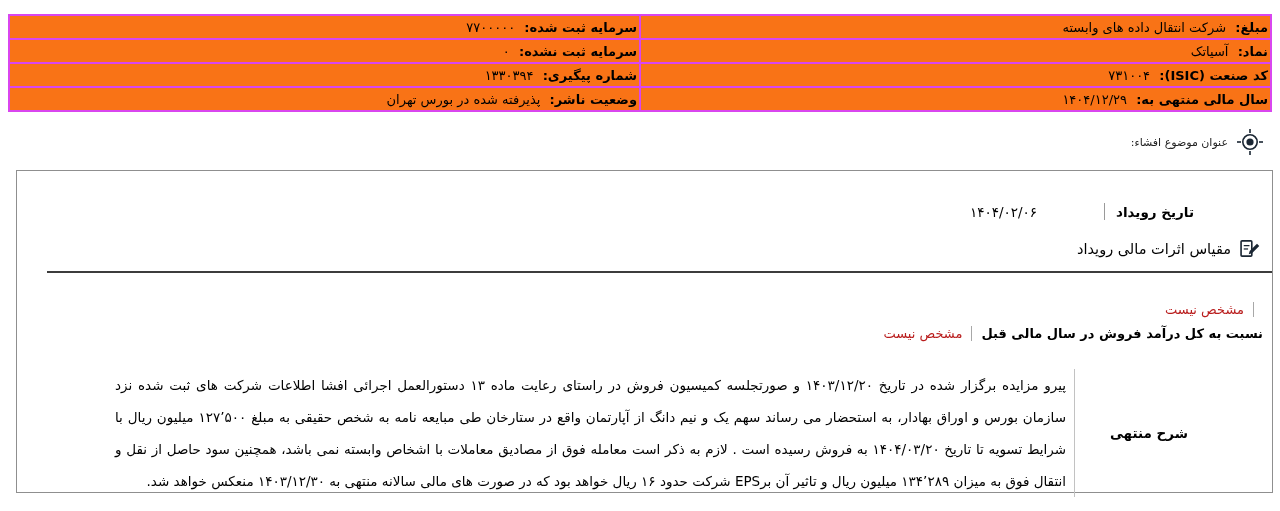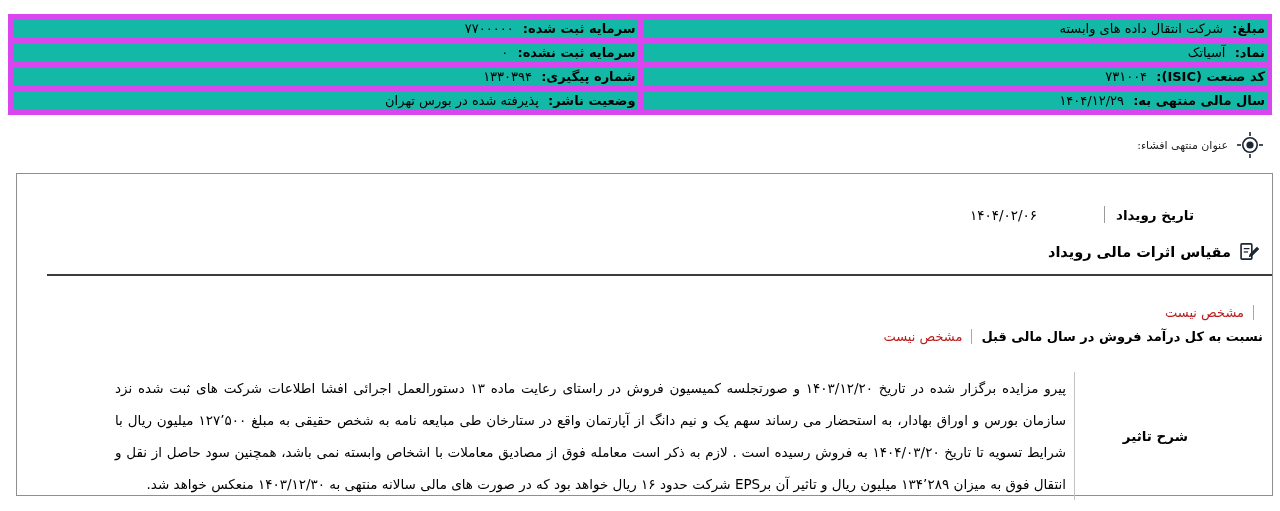--- a/index.html
+++ b/index.html
@@ -13,22 +13,22 @@
     overflow: hidden;
   }
   
   .company-table {
     width: 1264px;
     margin: 14px 8px 0 8px;
     border-collapse: collapse;
     table-layout: fixed;
   }
   .company-table td {
-    border: 5px solid #d946ef;
-    background: #14b8a6;
+    border: 2px solid #d946ef;
+    background: #f97316;
     height: 24px;
     padding: 2px 2px;
     font-size: 13px;
     vertical-align: middle;
     white-space: nowrap;
     overflow: hidden;
   }
   .cell-label { font-weight: bold; }
   .cell-value { margin-right: 5px; }
   
@@ -65,21 +65,21 @@
   }
   .date-label { font-weight: bold; }
   .date-value { padding-right: 56px; }
   .impact-header {
     display: flex;
     align-items: center;
     gap: 7px;
     margin: 17px 11px 0 0;
   }
   .impact-header .memo-ic { flex: none; width: 23px; height: 23px; }
-  .impact-title { font-size: 14.5px; font-weight: bold; }
+  .impact-title { font-size: 14.5px; font-weight: normal; }
   .impact-rule {
     margin: 11px 0 0 30px;
     border: 0;
     border-top: 2px solid #3c3c3c;
     height: 0;
   }
   .ratio-rows { margin: 27px 9px 0 0; }
   .ratio-row {
     display: flex;
     align-items: center;
@@ -167,21 +167,21 @@
       <g stroke="#1a2633" stroke-width="1.6" fill="none">
         <circle cx="14" cy="14" r="7.2"></circle>
         <line x1="14" y1="1" x2="14" y2="5"></line>
         <line x1="14" y1="23" x2="14" y2="27"></line>
         <line x1="1" y1="14" x2="5" y2="14"></line>
         <line x1="23" y1="14" x2="27" y2="14"></line>
       </g>
       <circle cx="14" cy="14" r="3.6" fill="#1a2633"></circle>
     </svg>
   </span>
-  <span class="subject-label">عنوان منتهی افشاء:</span>
+  <span class="subject-label">عنوان موضوع افشاء:</span>
 </div>
 
 <div class="panel">
 
   <div class="date-row">
     <span class="date-label">تاریخ رویداد</span>
     <span class="v-sep"></span>
     <span class="date-value">۱۴۰۴/۰۲/۰۶</span>
   </div>
 
@@ -205,17 +205,17 @@
       <span class="ratio-value">مشخص نیست</span>
     </div>
     <div class="ratio-row">
       <span class="ratio-label">نسبت به کل درآمد فروش در سال مالی قبل</span>
       <span class="v-sep"></span>
       <span class="ratio-value">مشخص نیست</span>
     </div>
   </div>
 
   <div class="desc-row">
-    <div class="desc-label-cell">شرح تاثیر</div>
+    <div class="desc-label-cell">شرح منتهی</div>
     <div class="desc-text">پیرو مزایده برگزار شده در تاریخ ۱۴۰۳/۱۲/۲۰ و صورتجلسه کمیسیون فروش در راستای رعایت ماده ۱۳ دستورالعمل اجرائی افشا اطلاعات شرکت های ثبت شده نزد سازمان بورس و اوراق بهادار، به استحضار می رساند سهم یک و نیم دانگ از آپارتمان واقع در ستارخان طی مبایعه نامه به شخص حقیقی به مبلغ ۱۲۷٬۵۰۰ میلیون ریال با شرایط تسویه تا تاریخ ۱۴۰۴/۰۳/۲۰ به فروش رسیده است . لازم به ذکر است معامله فوق از مصادیق معاملات با اشخاص وابسته نمی باشد، همچنین سود حاصل از نقل و انتقال فوق به میزان ۱۳۴٬۲۸۹ میلیون ریال و تاثیر آن برEPS شرکت حدود ۱۶ ریال خواهد بود که در صورت های مالی سالانه منتهی به ۱۴۰۳/۱۲/۳۰ منعکس خواهد شد.</div>
   </div>
 
 </div>
 
 </body></html>

